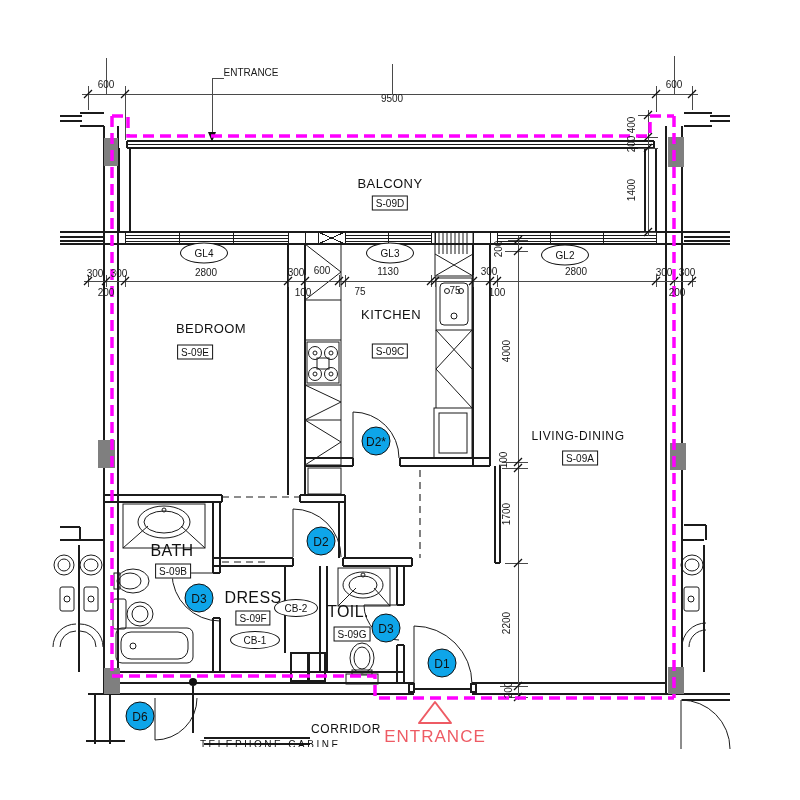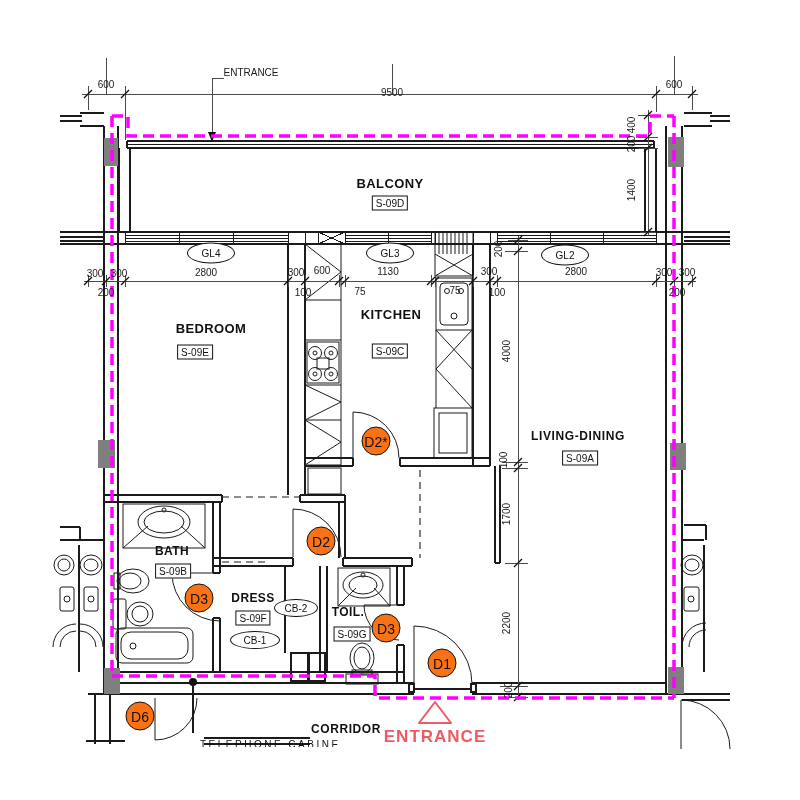--- a/index.html
+++ b/index.html
@@ -3,32 +3,32 @@
 <meta charset="utf-8">
 <style>
   html,body{margin:0;padding:0;background:#fff}
   #plan{position:relative;width:800px;height:800px;background:#fff;overflow:hidden;
         font-family:"Liberation Sans",sans-serif}
   #plan svg{position:absolute;left:0;top:0}
   .dim{position:absolute;font-size:10px;color:#1a1a1a;white-space:nowrap;
        transform:translate(-50%,-50%);letter-spacing:0}
   .dimv{position:absolute;font-size:10px;color:#1a1a1a;white-space:nowrap;
         transform:translate(-50%,-50%) rotate(-90deg)}
-  .room{position:absolute;font-weight:bold;font-size:13px;color:#111;
+  .room{position:absolute;font-weight:normal;font-size:13px;color:#111;
         white-space:nowrap;transform:translate(-50%,-50%);letter-spacing:.4px}
   .room.big{font-size:12px;letter-spacing:.6px}
-  .room.small{font-size:12px}
+  .room.small{font-size:16px}
   .tag{position:absolute;border:1.2px solid #111;background:#fff;font-size:10px;
        color:#111;line-height:13px;padding:0 3px;white-space:nowrap;
        transform:translate(-50%,-50%)}
   .oval{position:absolute;border:1.2px solid #111;border-radius:50%;background:#fff;
         font-size:10px;color:#111;display:flex;align-items:center;justify-content:center;
         transform:translate(-50%,-50%);width:46px;height:19px}
-  .circle{position:absolute;border:1.2px solid #111;border-radius:50%;background:#f97316;
-        font-size:14px;color:#111;display:flex;align-items:center;justify-content:center;
+  .circle{position:absolute;border:1.2px solid #111;border-radius:50%;background:#0ea5e9;
+        font-size:12px;color:#111;display:flex;align-items:center;justify-content:center;
         transform:translate(-50%,-50%);width:27px;height:27px}
   .ent-text{color:var(--entrance,#ee5b64)}
   .clipwrap{position:absolute;overflow:hidden}
   .clipwrap .inner{font-size:10px;color:#111;letter-spacing:2.5px;white-space:nowrap}
   .wall{stroke:#1b1b1b;stroke-width:1.3;fill:none}
   .thin{stroke:#1b1b1b;stroke-width:1;fill:none}
   .dimln{stroke:#4a4a4a;stroke-width:1;fill:none}
   .tick{stroke:#111;stroke-width:1.3;fill:none}
   .dash{stroke:#1b1b1b;stroke-width:1.1;fill:none;stroke-dasharray:7 5}
   .boundary{stroke:var(--boundary,#FF00FF);stroke-width:3.5;fill:none;stroke-dasharray:11 6}
@@ -273,35 +273,35 @@
   <div class="room small" style="left:348px;top:612px">TOIL.</div>
   <div class="tag" style="left:352px;top:634px">S-09G</div>
 
   <div class="room big" style="left:346px;top:729px">CORRIDOR</div>
   <div class="room ent-text" style="left:435px;top:737px;font-size:17px;letter-spacing:1px">ENTRANCE</div>
 
   <div class="clipwrap" style="left:200px;top:739px;width:140px;height:8px">
     <div class="inner">TELEPHONE CABINET</div>
   </div>
 
-  <div class="oval" style="left:211px;top:253px">GL4</div>
+  <div class="oval" style="left:204px;top:253px">GL4</div>
   <div class="oval" style="left:390px;top:253px">GL3</div>
   <div class="oval" style="left:565px;top:255px">GL2</div>
   <div class="oval" style="left:296px;top:608px;width:42px;height:16px">CB-2</div>
   <div class="oval" style="left:255px;top:640px;width:48px;height:16px">CB-1</div>
 
   <div class="circle" style="left:376px;top:441px">D2*</div>
   <div class="circle" style="left:321px;top:541px">D2</div>
   <div class="circle" style="left:199px;top:598px">D3</div>
   <div class="circle" style="left:386px;top:628px">D3</div>
   <div class="circle" style="left:442px;top:663px">D1</div>
   <div class="circle" style="left:140px;top:716px">D6</div>
 
   <div class="dim" style="left:106px;top:84px">600</div>
-  <div class="dim" style="left:392px;top:92px">9500</div>
+  <div class="dim" style="left:392px;top:98px">9500</div>
   <div class="dim" style="left:674px;top:84px">600</div>
 
   <div class="dim" style="left:95px;top:273px">300</div>
   <div class="dim" style="left:119px;top:273px">300</div>
   <div class="dim" style="left:206px;top:272px">2800</div>
   <div class="dim" style="left:296px;top:272px">300</div>
   <div class="dim" style="left:322px;top:270px">600</div>
   <div class="dim" style="left:388px;top:271px">1130</div>
   <div class="dim" style="left:489px;top:271px">300</div>
   <div class="dim" style="left:576px;top:271px">2800</div>

